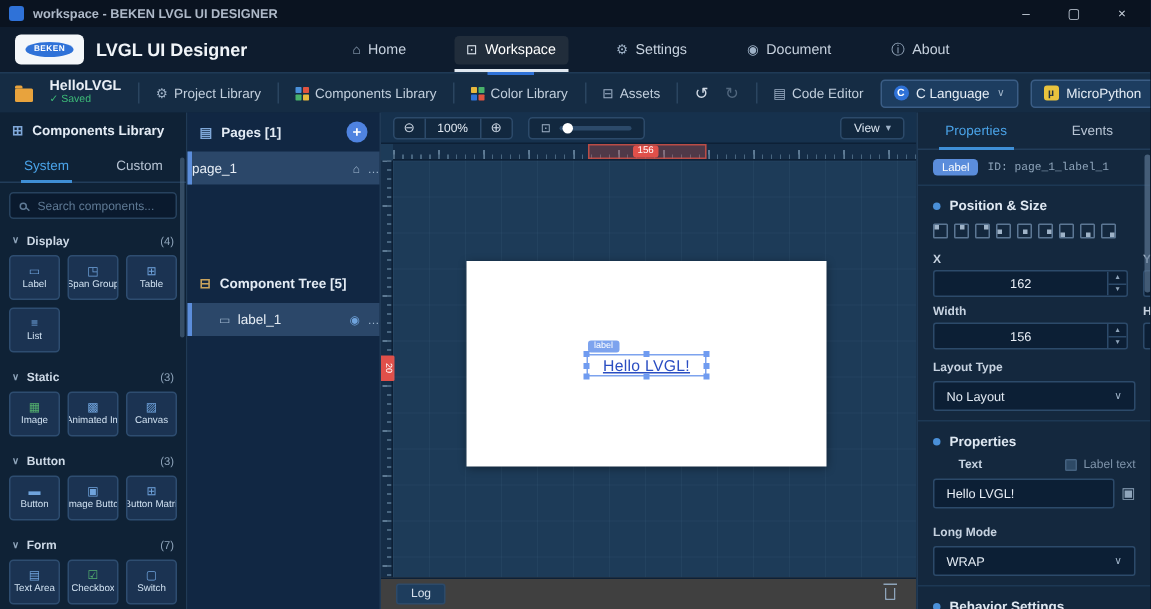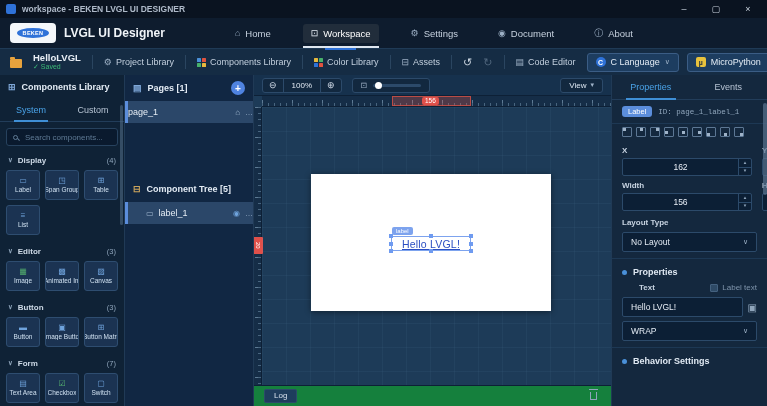--- a/index.html
+++ b/index.html
@@ -108,21 +108,21 @@
     background-image:linear-gradient(rgba(130,170,210,.06) 1px,transparent 1px),linear-gradient(90deg,rgba(130,170,210,.06) 1px,transparent 1px);
     background-size:24px 24px;}
   .page{position:absolute;left:49px;top:67px;width:240px;height:137px;background:#fff;box-shadow:0 1px 6px rgba(0,0,0,.45);}
   .sel{position:absolute;left:80px;top:62px;width:80px;height:15px;border:1px solid #7da3ee;}
   .sel-text{width:100%;height:100%;display:flex;align-items:center;justify-content:center;font-size:10.5px;color:#2b4ec2;text-decoration:underline;letter-spacing:.2px;font-weight:500;}
   .tag{position:absolute;top:-10px;left:0;background:#7da3ee;color:#fff;font-size:6px;padding:1px 4px;border-radius:2px;line-height:1;}
   .hd{position:absolute;width:4px;height:4px;background:#6f9bf0;}
   .hd.tl{left:-3px;top:-3px;} .hd.tc{left:50%;margin-left:-2px;top:-3px;} .hd.tr{right:-3px;top:-3px;}
   .hd.ml{left:-3px;top:50%;margin-top:-2px;} .hd.mr{right:-3px;top:50%;margin-top:-2px;}
   .hd.bl{left:-3px;bottom:-3px;} .hd.bc{left:50%;margin-left:-2px;bottom:-3px;} .hd.br{right:-3px;bottom:-3px;}
-  .log-bar{position:absolute;left:0;right:0;bottom:0;height:21px;background:#15803d;border-top:1px solid #0d2036;display:flex;align-items:center;padding:0 10px;gap:12px;}
+  .log-bar{position:absolute;left:0;right:0;bottom:0;height:21px;background:#404040;border-top:1px solid #0d2036;display:flex;align-items:center;padding:0 10px;gap:12px;}
   .log-tab{background:#1e3d5d;border:1px solid #2c4a6a;border-radius:2px;font-size:8px;color:#d6e0ec;padding:2px 9px;line-height:1;}
   .trash{margin-left:auto;width:7px;height:8px;border:1px solid #8fa5bb;border-top:none;border-radius:0 0 1px 1px;position:relative;margin-right:4px;}
   .trash::before{content:"";position:absolute;top:-3px;left:-2px;right:-2px;height:1px;background:#8fa5bb;}
 
   
   .col4{width:156px;background:#14283e;border-left:1px solid #203a56;position:relative;overflow:hidden;flex:none;}
   .col4 .tabs{height:25px;}
   .id-row{height:24px;display:flex;align-items:center;gap:6px;padding:0 10px;border-bottom:1px solid #1d3854;}
   .badge{background:#5b8ddb;color:#fff;font-size:7.5px;padding:2px 6px;border-radius:3px;line-height:1;}
   .id-txt{font-family:"Liberation Mono",monospace;font-size:7.5px;color:#8fa5bb;white-space:nowrap;}
@@ -290,21 +290,21 @@
             <span class="cl">Table</span>
           </div>
         <div class="card">
             <span class="ci">≡</span>
             <span class="cl">List</span>
           </div>
       </div>
 
       <div class="sec-h">
         <span class="car">∨</span>
-        <span>Editor</span>
+        <span>Static</span>
         <span class="cnt">(3)</span>
       </div>
       <div class="cards">
         <div class="card">
             <span class="ci green">▦</span>
             <span class="cl">Image</span>
           </div>
         <div class="card">
             <span class="ci">▩</span>
             <span class="cl">Animated Image</span>
@@ -434,20 +434,24 @@
     <div class="col4">
       <div class="tabs">
         <span class="tab active">Properties</span>
         <span class="tab">Events</span>
       </div>
       <div class="id-row">
         <span class="badge">Label</span>
         <span class="id-txt">ID: page_1_label_1</span>
       </div>
 
+      <div class="sec-title">
+        <span class="dot"></span>
+        <span>Position &amp; Size</span>
+      </div>
 
       <div class="align-row">
         <span class="al p0"></span>
         <span class="al p1"></span>
         <span class="al p2"></span>
         <span class="al p3"></span>
         <span class="al p4"></span>
         <span class="al p5"></span>
         <span class="al p6"></span>
         <span class="al p7"></span>
@@ -510,20 +514,23 @@
         <span class="cbx"></span>
         <span class="cbx-lbl">Label text</span>
       </div>
       <div class="tin-row">
         <span class="tin">
           <input value="Hello LVGL!" style="">
         </span>
         <span class="tin-ic">▣</span>
       </div>
 
+      <div class="fgrid" style="grid-template-columns:1fr;">
+        <div class="flabel">Long Mode</div>
+      </div>
       <div class="dd">
         <span>WRAP</span>
         <span class="chev">∨</span>
       </div>
 
       <div class="sep"></div>
       <div class="sec-title">
         <span class="dot"></span>
         <span>Behavior Settings</span>
       </div>

